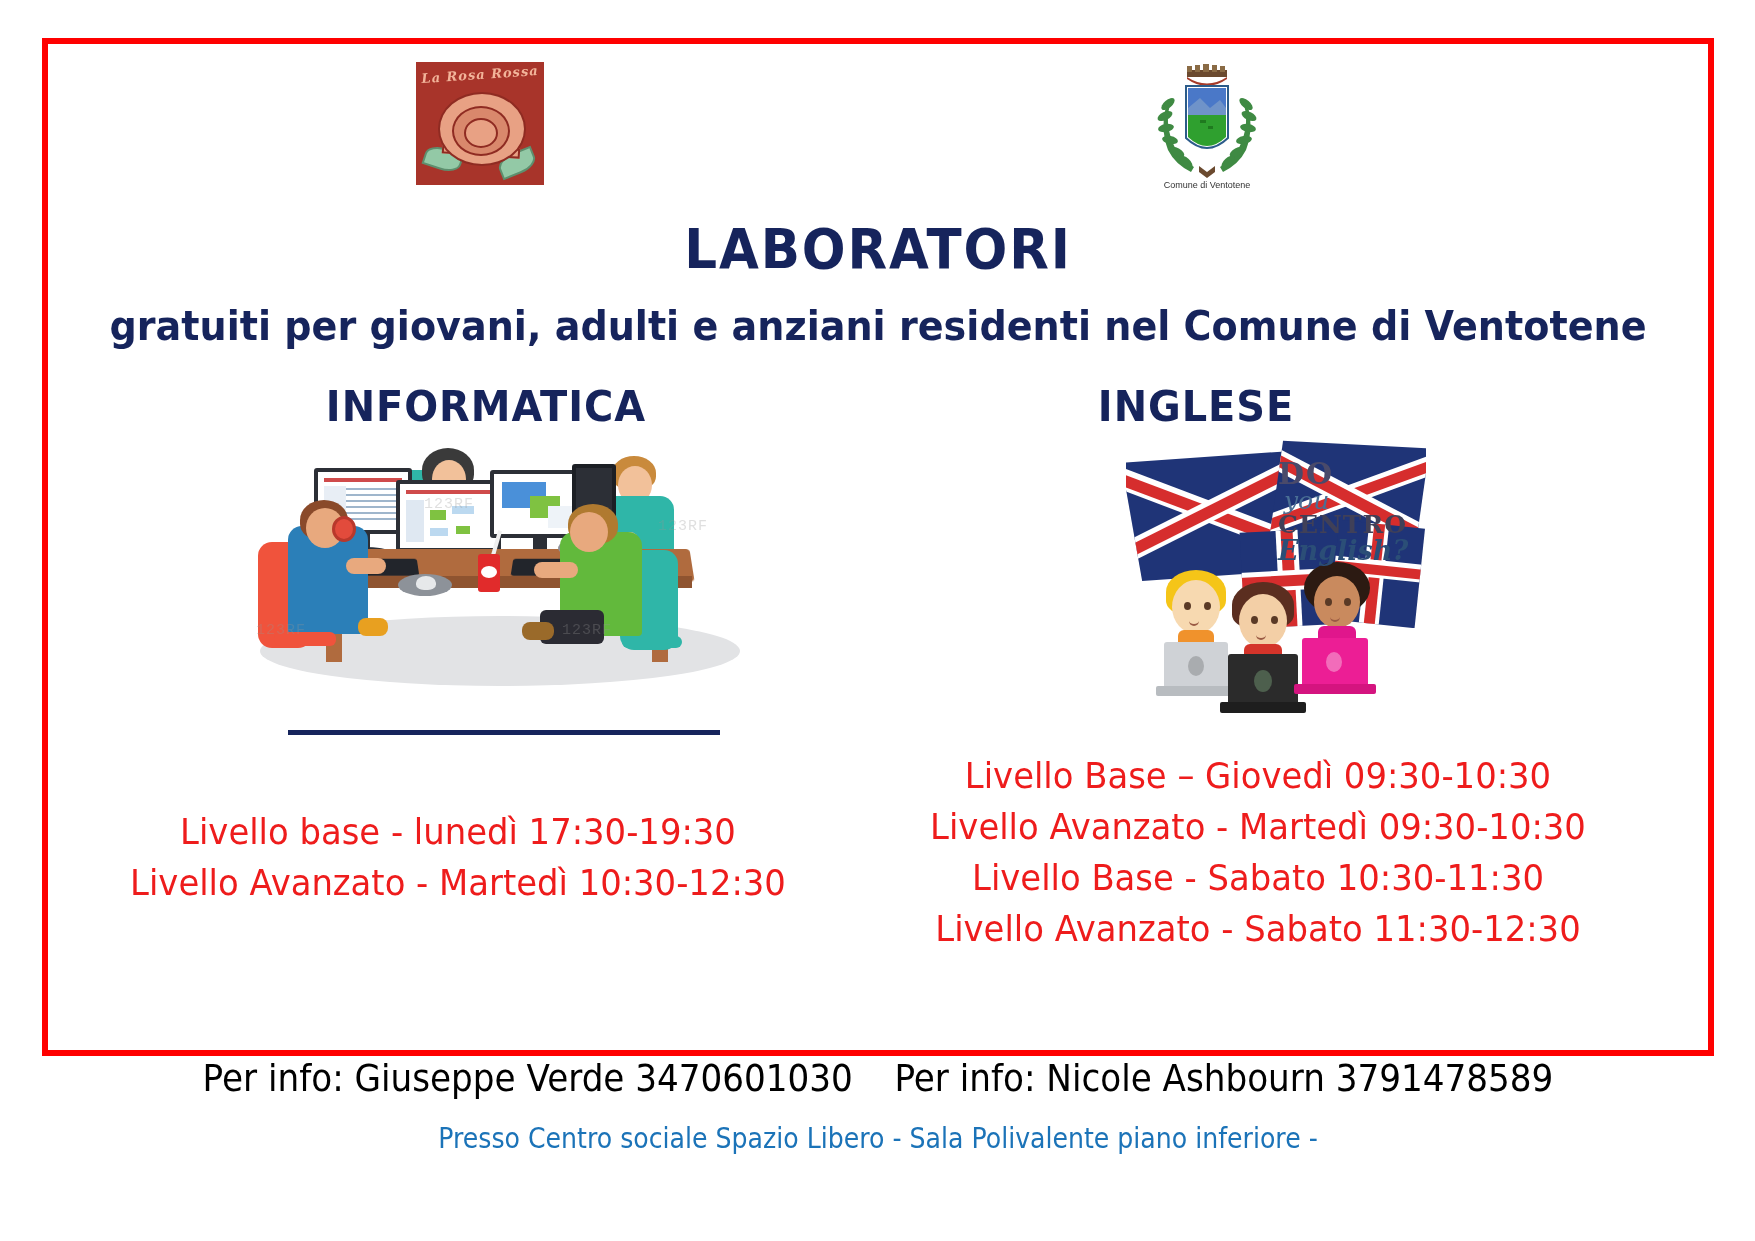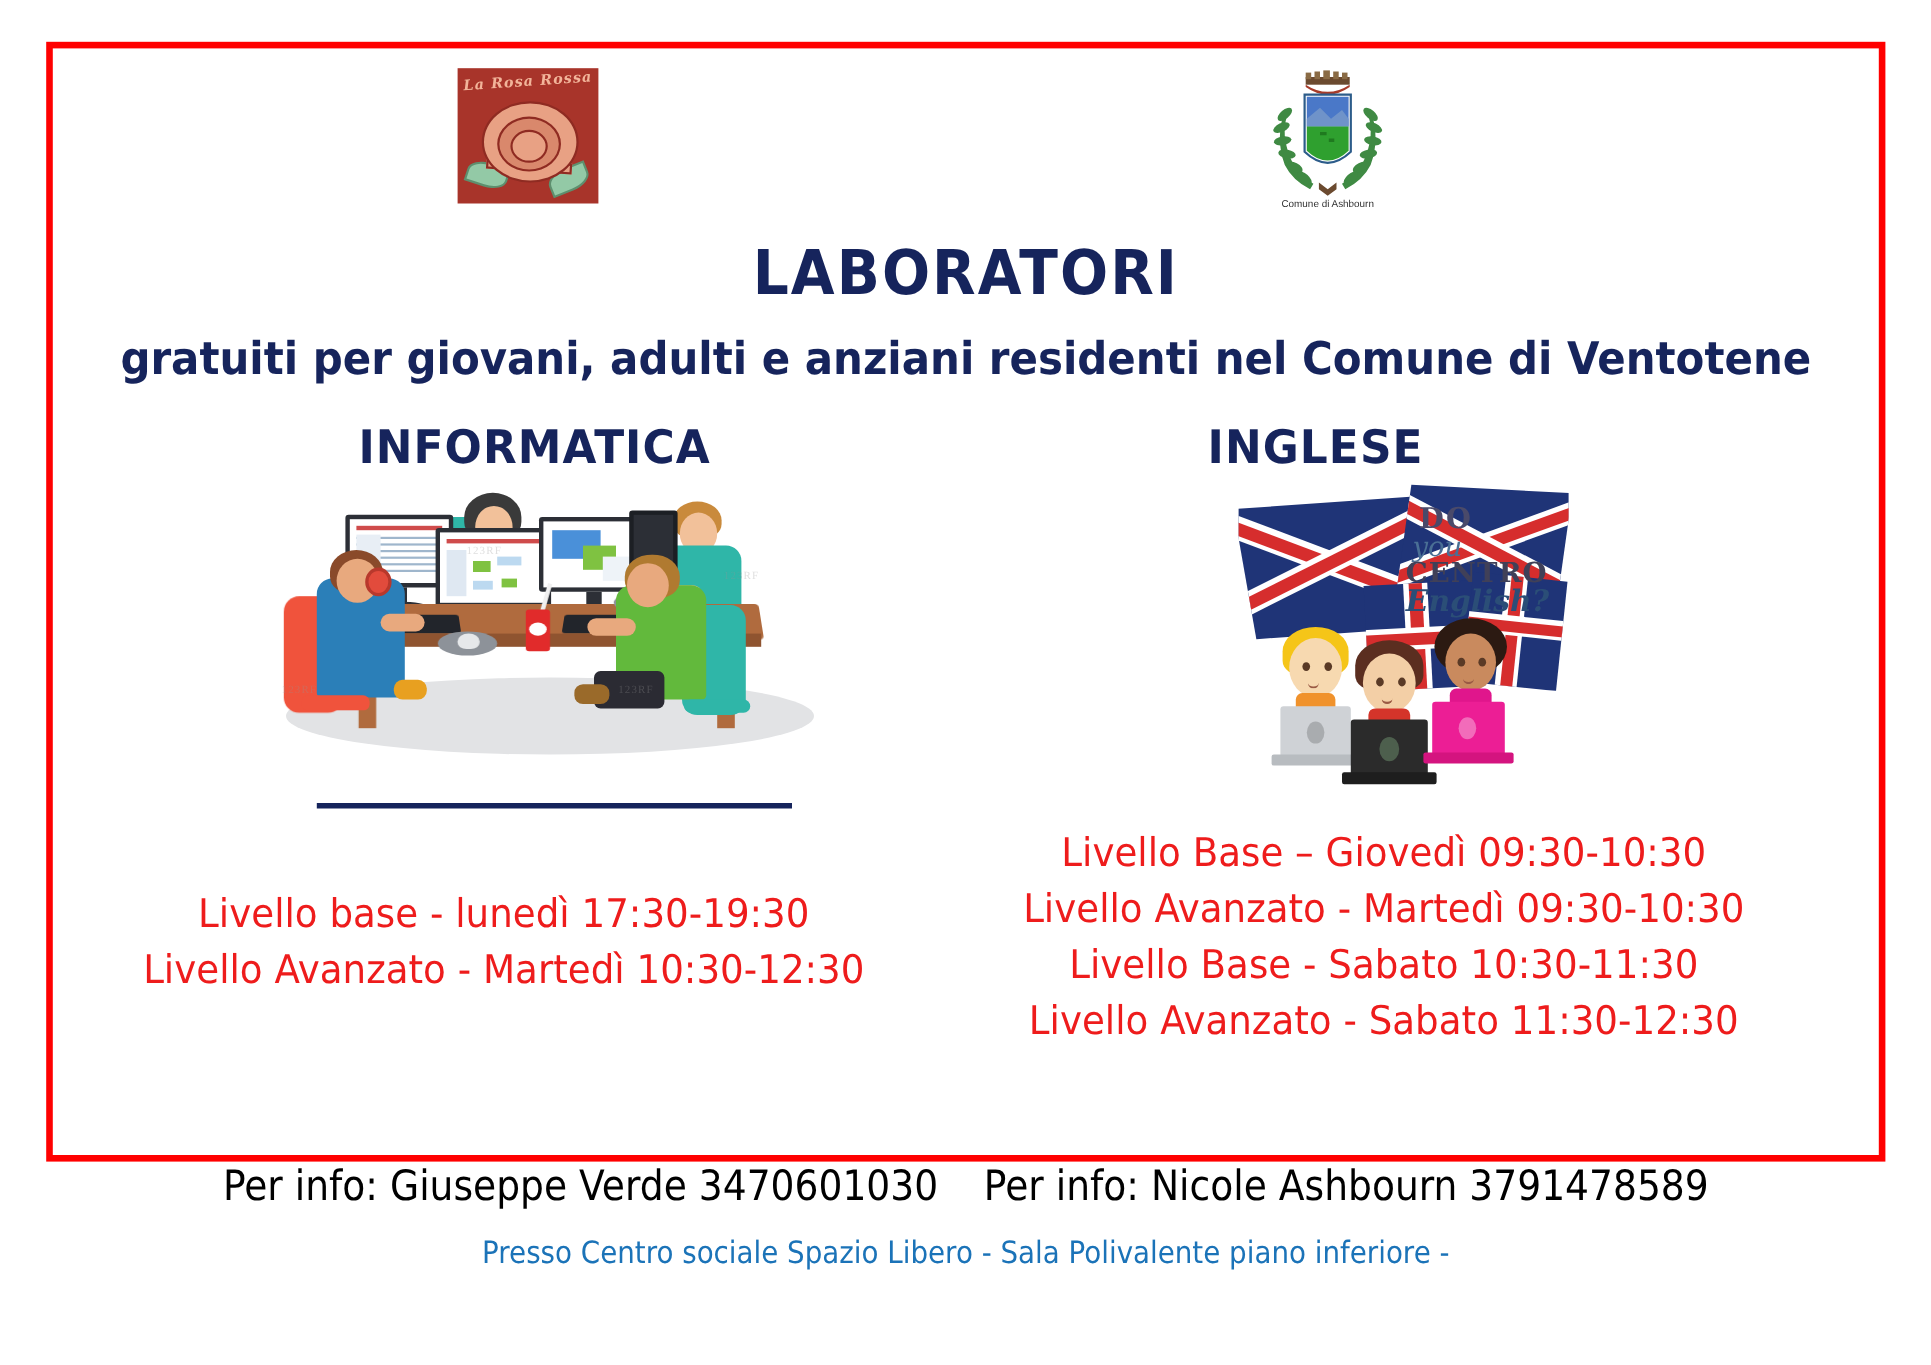--- a/index.html
+++ b/index.html
@@ -261,22 +261,22 @@
   }
   .soda-band { position:absolute; left:3px; top:12px; width:16px; height:12px; background:#fff; border-radius:50%; }
   .straw {
     position: absolute;
     left: 254px; top: 104px; width: 4px; height: 30px;
     background: #f0f0f0; transform: rotate(16deg);
   }
   .wm {
     position: absolute;
     color: rgba(150,150,150,0.30);
-    font-size: 10px;
-    font-family: Liberation Serif, serif;
+    font-size: 15px;
+    font-family: Liberation Mono, monospace;
     letter-spacing: 1px;
     pointer-events: none;
   }
 
   .divider-line {
     position: absolute;
     left: 240px;
     top: 686px;
     width: 432px;
     height: 5px;
@@ -312,25 +312,24 @@
     position: absolute;
     right: 8px;
     top: 26px;
     width: 140px;
     text-align: left;
     z-index: 6;
   }
   .speak-text .do {
     font-family: "DejaVu Serif", serif;
     font-weight: bold;
-    font-size: 26px;
+    font-size: 30px;
     color: #4a4a6a;
     letter-spacing: 2px;
     line-height: 0.95;
-    margin-left: 12px;
   }
   .speak-text .you {
     font-family: "DejaVu Serif", serif;
     font-style: italic;
     font-size: 25px;
     color: #4a6f95;
     line-height: 0.95;
     margin-left: 6px;
   }
   .speak-text .speak {
@@ -467,21 +466,21 @@
           <path d="M57 106 L65 112 L73 106 L73 112 L65 118 L57 112 Z" fill="#6b4a2f"></path>
 
           <g>
             <path d="M44 26 L86 26 L86 78 Q65 98 44 78 Z" fill="#ffffff" stroke="#2c5c8a" stroke-width="2"></path>
             <path d="M46 28 L84 28 L84 55 L46 55 Z" fill="#4a78c8"></path>
             <path d="M46 48 L58 38 L68 48 L78 40 L84 48 L84 55 L46 55 Z" fill="#6f93c9"></path>
             <path d="M46 55 L84 55 L84 77 Q65 95 46 77 Z" fill="#2fa02f"></path>
             <path d="M58 60 h6 v3 h-6 z M66 66 h5 v3 h-5 z" fill="#1f7a1f"></path>
           </g>
         </svg>
-        <div class="comune-caption">Comune di Ashbourn</div>
+        <div class="comune-caption">Comune di Ventotene</div>
       </div>
     </div>
 
     <div class="main-title">LABORATORI</div>
     <div class="subtitle">gratuiti per giovani, adulti e anziani residenti nel Comune di Ventotene</div>
 
     <div class="col-heading left">INFORMATICA</div>
     <div class="col-heading right">INGLESE</div>
 
     <div class="illus-left">

